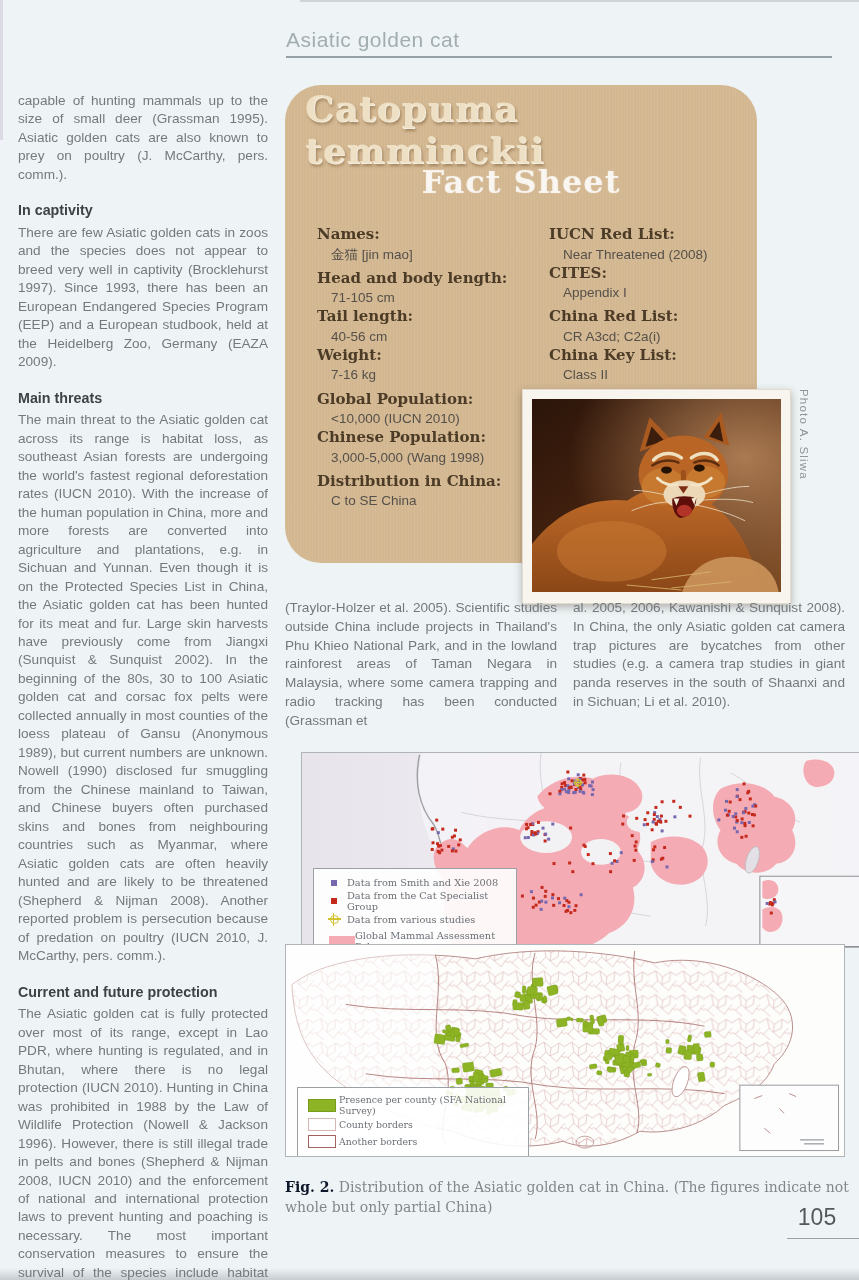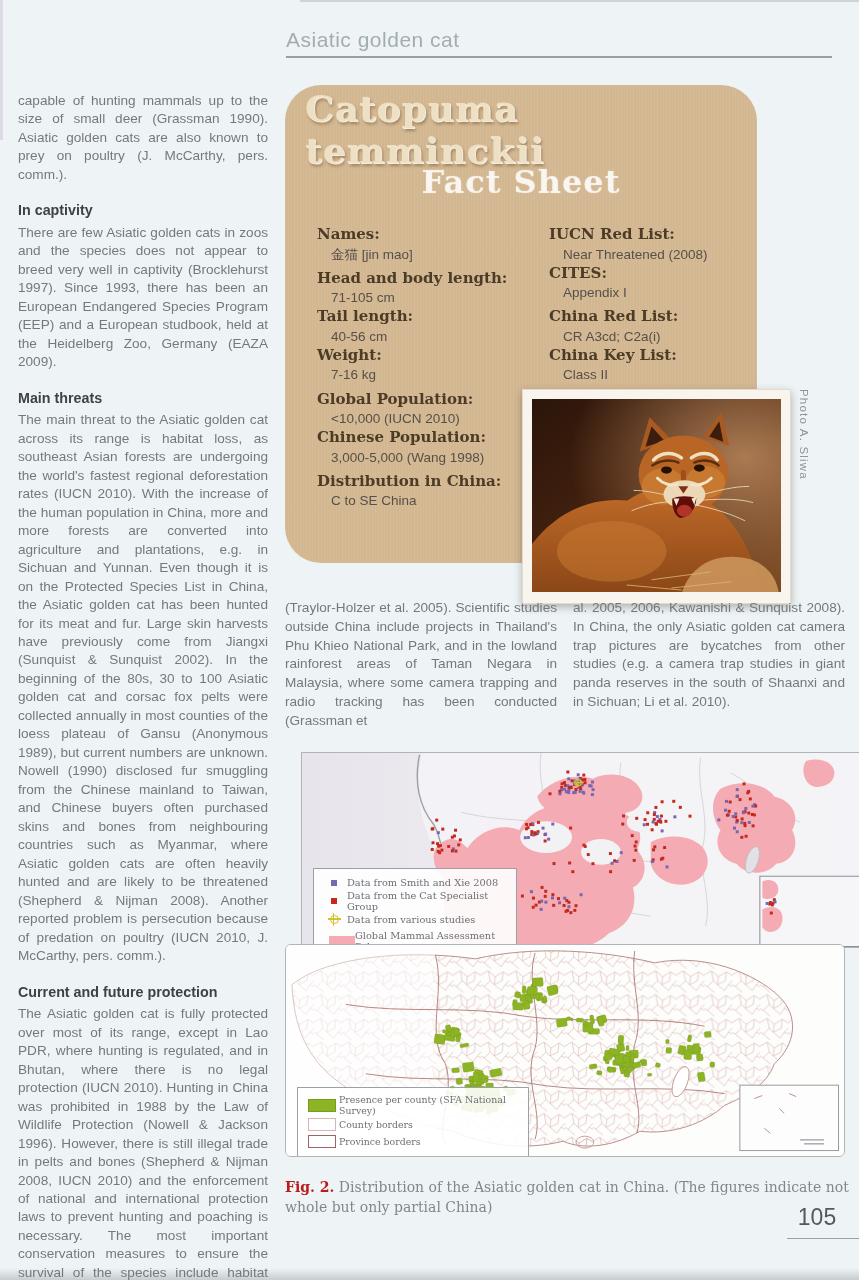--- a/index.html
+++ b/index.html
@@ -48,21 +48,21 @@
   
   .mid{position:absolute;top:599px;width:272px;color:#75797c;font-size:13.6px;line-height:1.38;
         text-align:justify;}
   .mid-a{left:285px;} .mid-b{left:573px;}
   .mid p{margin:0;}
 
   
   .map{position:absolute;left:285px;width:560px;background:#fbfbfc;border:1px solid #aeb4b8;
         box-sizing:border-box;overflow:hidden;}
   .map1{top:736px;height:196px;}
-  .map2{top:944px;height:213px;border-radius:6px;}
+  .map2{top:944px;height:213px;}
   .map svg{position:absolute;inset:0;width:100%;height:100%;}
   .gma{fill:var(--pink,#f4abb3);}
 
   .legend{position:absolute;background:rgba(255,255,255,.9);border:1px solid #9aa0a4;
         font-family:"DejaVu Serif",serif;color:#6b7075;}
   .legend1{left:11px;top:115px;width:188px;padding:6px 7px;font-size:9.8px;}
   .legend2{left:11px;top:142px;width:216px;padding:6px 7px;font-size:9.4px;}
   .lg-row{display:flex;align-items:center;min-height:15px;}
   .lg-sw{width:26px;display:flex;justify-content:center;align-items:center;flex:none;}
   .sq{width:6px;height:6px;display:inline-block;}
@@ -75,36 +75,36 @@
   .bar{width:26px;height:11px;display:inline-block;}
   .bar-pink{background:var(--pink,#f4abb3);}
   .bar-green{background:var(--green,#8db424);border:1px solid #7a9c1e;}
   .bar-county{background:#fff;border:1px solid #d6b6b2;}
   .bar-prov{background:#fff;border:1.4px solid #a2625e;}
   .lg-row.tall{min-height:19px;margin-top:3px;padding-left:8px;}
 
   
   .caption{position:absolute;left:285px;top:1164px;width:584px;font-family:"DejaVu Serif",serif;
         font-size:14px;line-height:1.42;color:#82878c;}
-  .caption b{color:#b91c1c;margin-top:38px;}
+  .caption b{color:#0f172a;margin-top:38px;}
   .pagenum{position:absolute;right:0;top:1204px;width:72px;box-sizing:border-box;text-align:center;
         padding:0 18px 7px 6px;font-size:23px;color:#54585b;border-bottom:1.5px solid #9aa0a4;}
 </style>
 </head>
 <body>
 
 <div class="page">
   <div class="top-edge"></div>
   <div class="left-edge"></div>
   <div class="bottom-edge"></div>
 
   <div class="header">Asiatic golden cat</div>
 
   <aside class="left-col">
-    <p>capable of hunting mammals up to the size of small deer (Grassman 1990). Asiatic golden cats are also known to prey on poultry (J. McCarthy, pers. comm.).</p>
+    <p>capable of hunting mammals up to the size of small deer (Grassman 1995). Asiatic golden cats are also known to prey on poultry (J. McCarthy, pers. comm.).</p>
     <h3>In captivity</h3>
     <p>There are few Asiatic golden cats in zoos and the species does not appear to breed very well in captivity (Brocklehurst 1997). Since 1993, there has been an European Endangered Species Program (EEP) and a European studbook, held at the Heidelberg Zoo, Germany (EAZA 2009).</p>
     <h3>Main threats</h3>
     <p>The main threat to the Asiatic golden cat across its range is habitat loss, as southeast Asian forests are undergoing the world's fastest regional deforestation rates (IUCN 2010). With the increase of the human population in China, more and more forests are converted into agriculture and plantations, e.g. in Sichuan and Yunnan. Even though it is on the Protected Species List in China, the Asiatic golden cat has been hunted for its meat and fur. Large skin harvests have previously come from Jiangxi (Sunquist &amp; Sunquist 2002). In the beginning of the 80s, 30 to 100 Asiatic golden cat and corsac fox pelts were collected annually in most counties of the loess plateau of Gansu (Anonymous 1989), but current numbers are unknown. Nowell (1990) disclosed fur smuggling from the Chinese mainland to Taiwan, and Chinese buyers often purchased skins and bones from neighbouring countries such as Myanmar, where Asiatic golden cats are often heavily hunted and are likely to be threatened (Shepherd &amp; Nijman 2008). Another reported problem is persecution because of predation on poultry (IUCN 2010, J. McCarthy, pers. comm.).</p>
     <h3>Current and future protection</h3>
     <p>The Asiatic golden cat is fully protected over most of its range, except in Lao PDR, where hunting is regulated, and in Bhutan, where there is no legal protection (IUCN 2010). Hunting in China was prohibited in 1988 by the Law of Wildlife Protection (Nowell &amp; Jackson 1996). However, there is still illegal trade in pelts and bones (Shepherd &amp; Nijman 2008, IUCN 2010) and the enforcement of national and international protection laws to prevent hunting and poaching is necessary. The most important conservation measures to ensure the survival of the species include habitat protection and the connection of protected forest areas through corridors</p>
   </aside>
 
   <section class="fact-sheet">
     <h1 class="fs-title">Catopuma temminckii</h1>
@@ -720,21 +720,21 @@
       <div class="lg-row" style="min-height:17px">
         <span class="lg-sw" style="width:34px">
             <span class="bar bar-county"></span>
           </span>
         <span>County borders</span>
       </div>
       <div class="lg-row" style="min-height:17px">
         <span class="lg-sw" style="width:34px">
             <span class="bar bar-prov"></span>
           </span>
-        <span>Province borders</span>
+        <span>Another borders</span>
       </div>
     </div>
   </figure>
 
   <p class="caption"><b>Fig. 2.</b><span> Distribution of the Asiatic golden cat in China. (The figures indicate not whole but only partial China)</span></p>
 
   <div class="pagenum">105</div>
 </div>
 
 </body></html>

